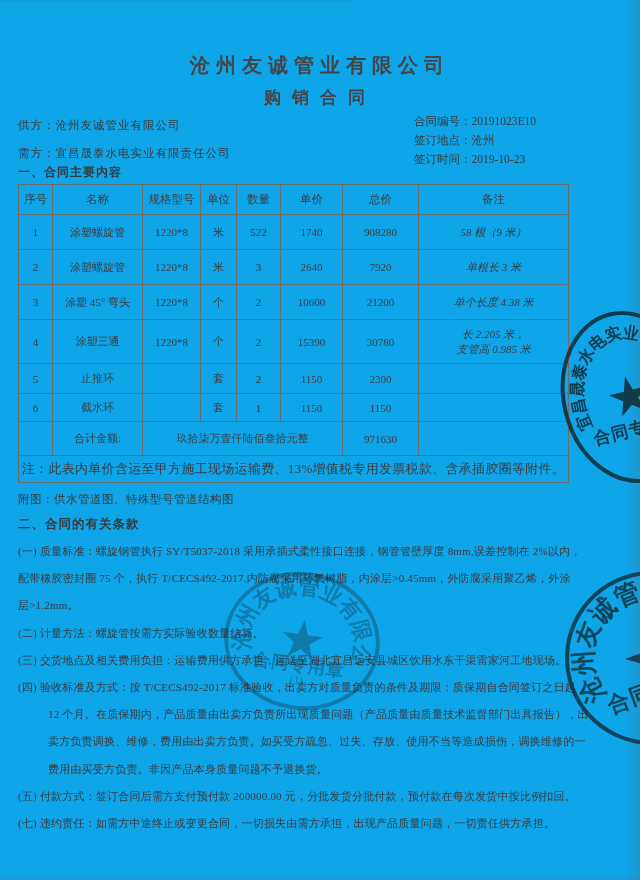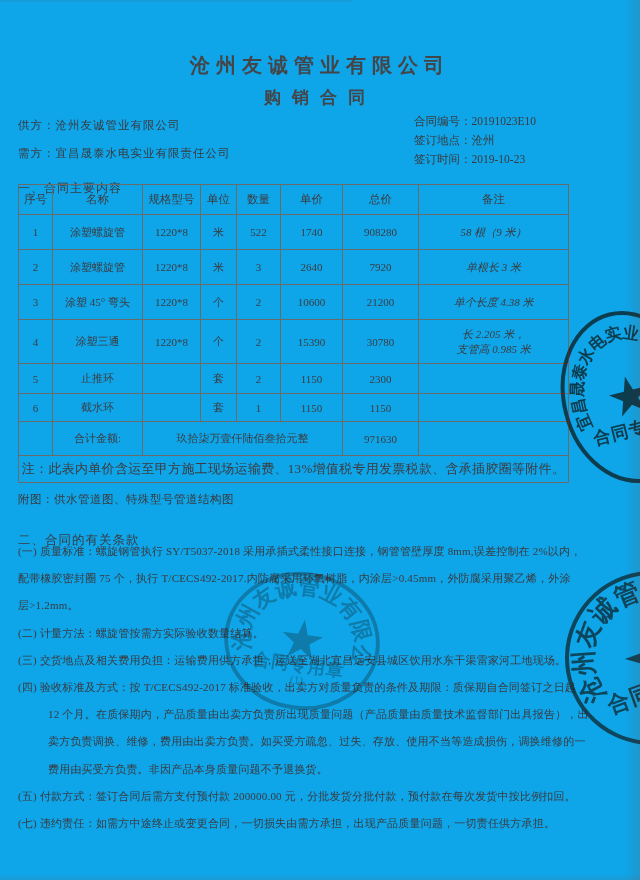--- a/index.html
+++ b/index.html
@@ -7,21 +7,21 @@
     position:relative;width:640px;height:880px;margin:0 auto;
     background:#0ea5e9;overflow:hidden;
     font-family:"Liberation Serif","DejaVu Serif",serif;
     color:#3a3a3e;
   }
   .abs{position:absolute;}
   .doc-title{top:52px;left:0;width:100%;text-align:center;font-size:20px;letter-spacing:6px;color:#454548;font-weight:600;}
   .doc-subtitle{top:86px;left:0;width:100%;text-align:center;font-size:17px;letter-spacing:11px;color:#454548;font-weight:600;}
   .party-line{left:18px;font-size:11.5px;letter-spacing:1px;}
   .meta-block{left:414px;top:112px;font-size:11.5px;line-height:19px;}
-  .sec-heading{left:18px;font-size:12px;font-weight:400;letter-spacing:1px;margin-top:16px;}
+  .sec-heading{left:18px;font-size:12px;font-weight:700;letter-spacing:1px;}
   table.items{
     position:absolute;left:18px;top:184px;width:550px;
     border-collapse:collapse;table-layout:fixed;
     font-size:11px;color:#3c3c40;
   }
   table.items th,table.items td{
     border:1px solid #6b6b6b;text-align:center;vertical-align:middle;
     padding:1px 2px;font-weight:normal;overflow:hidden;
   }
   table.items th{font-size:11.5px;}

